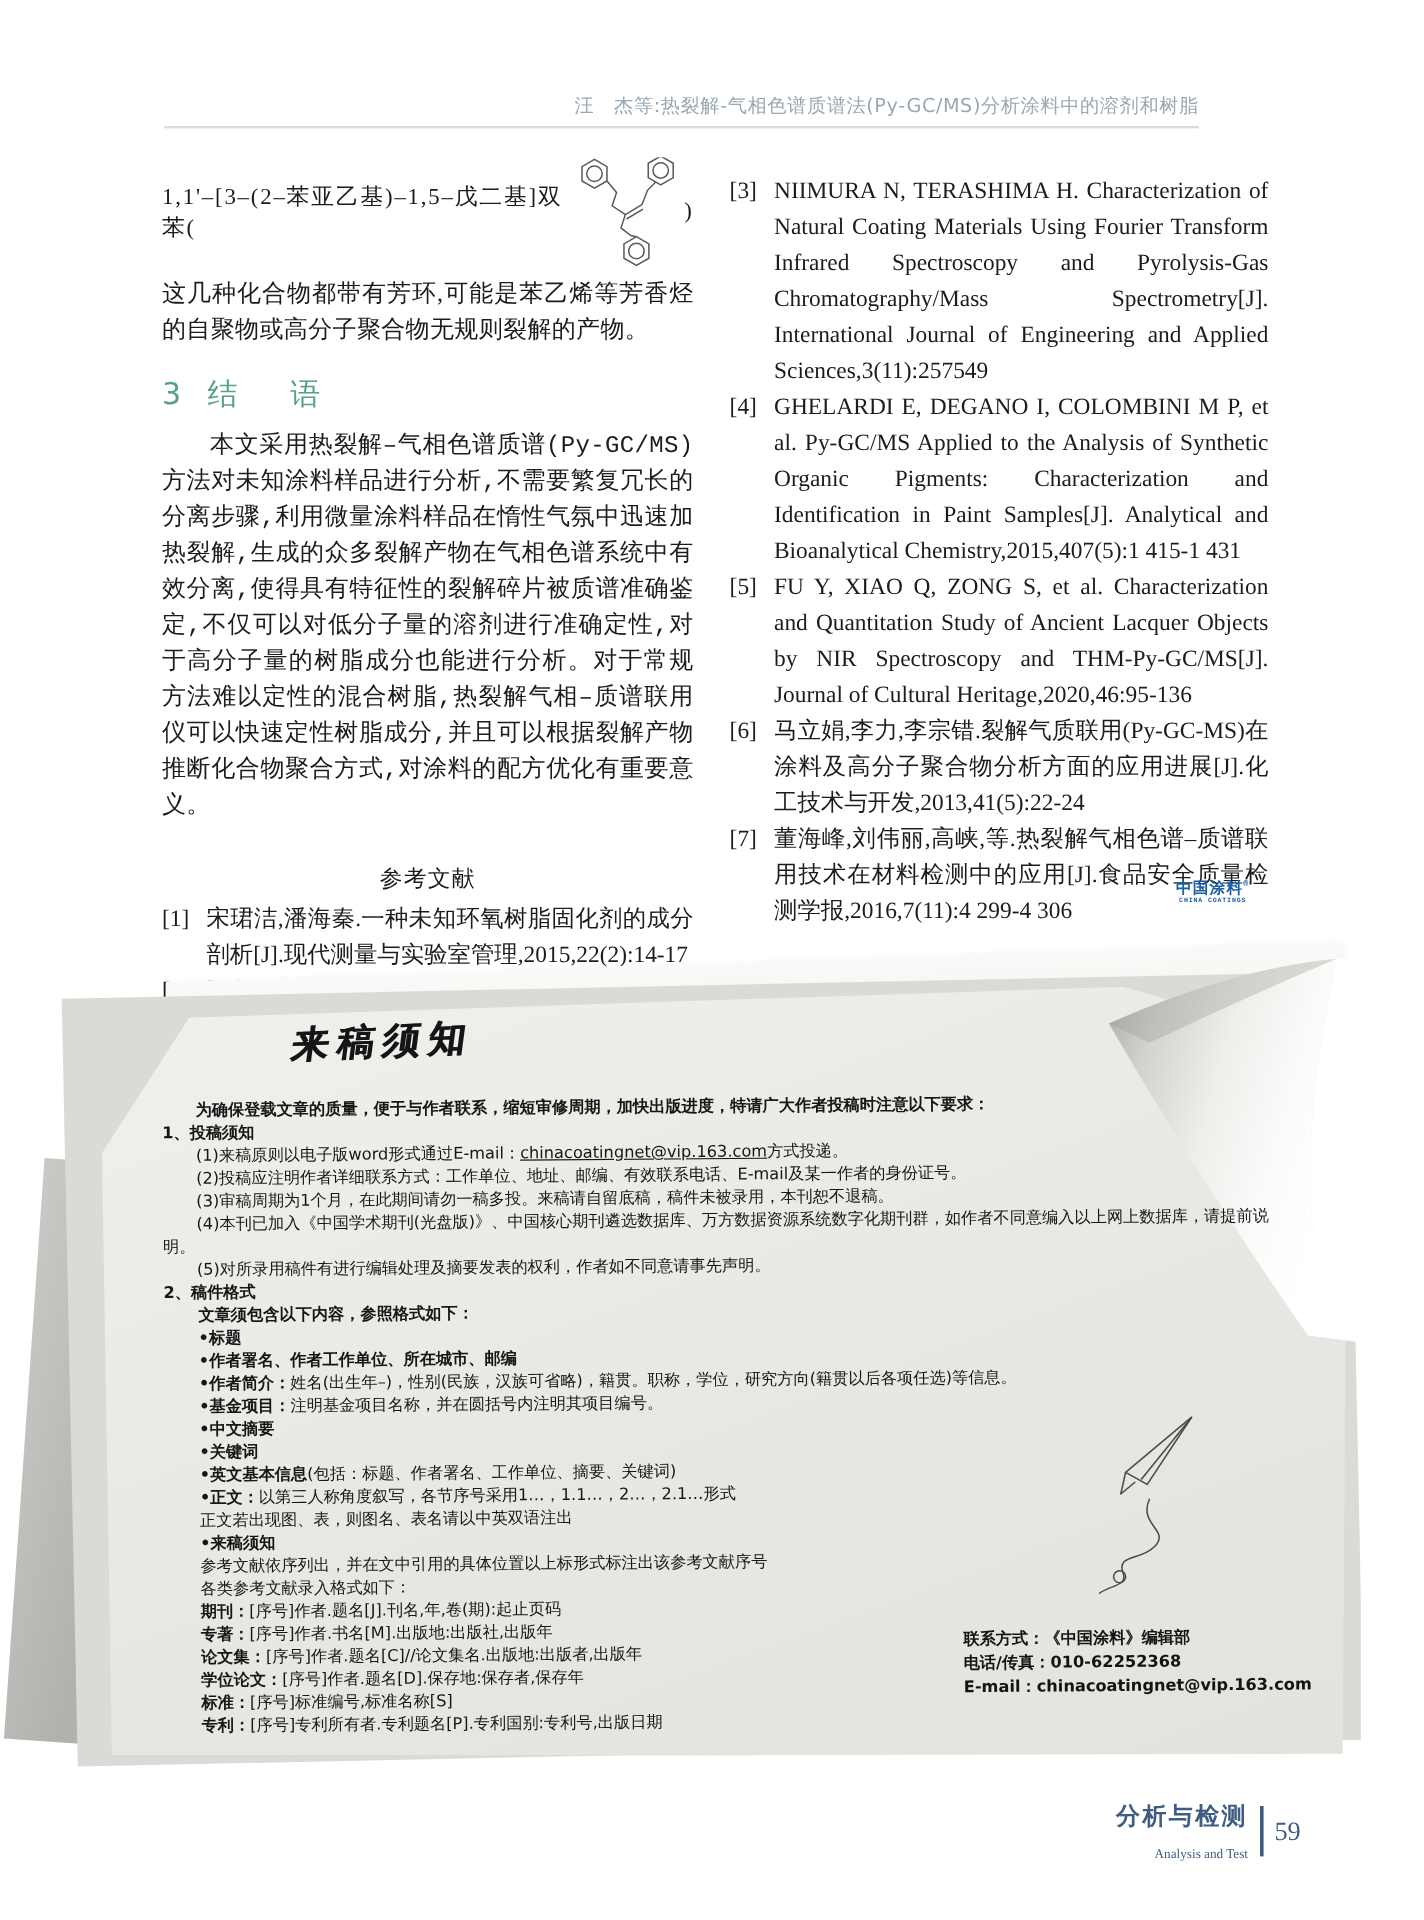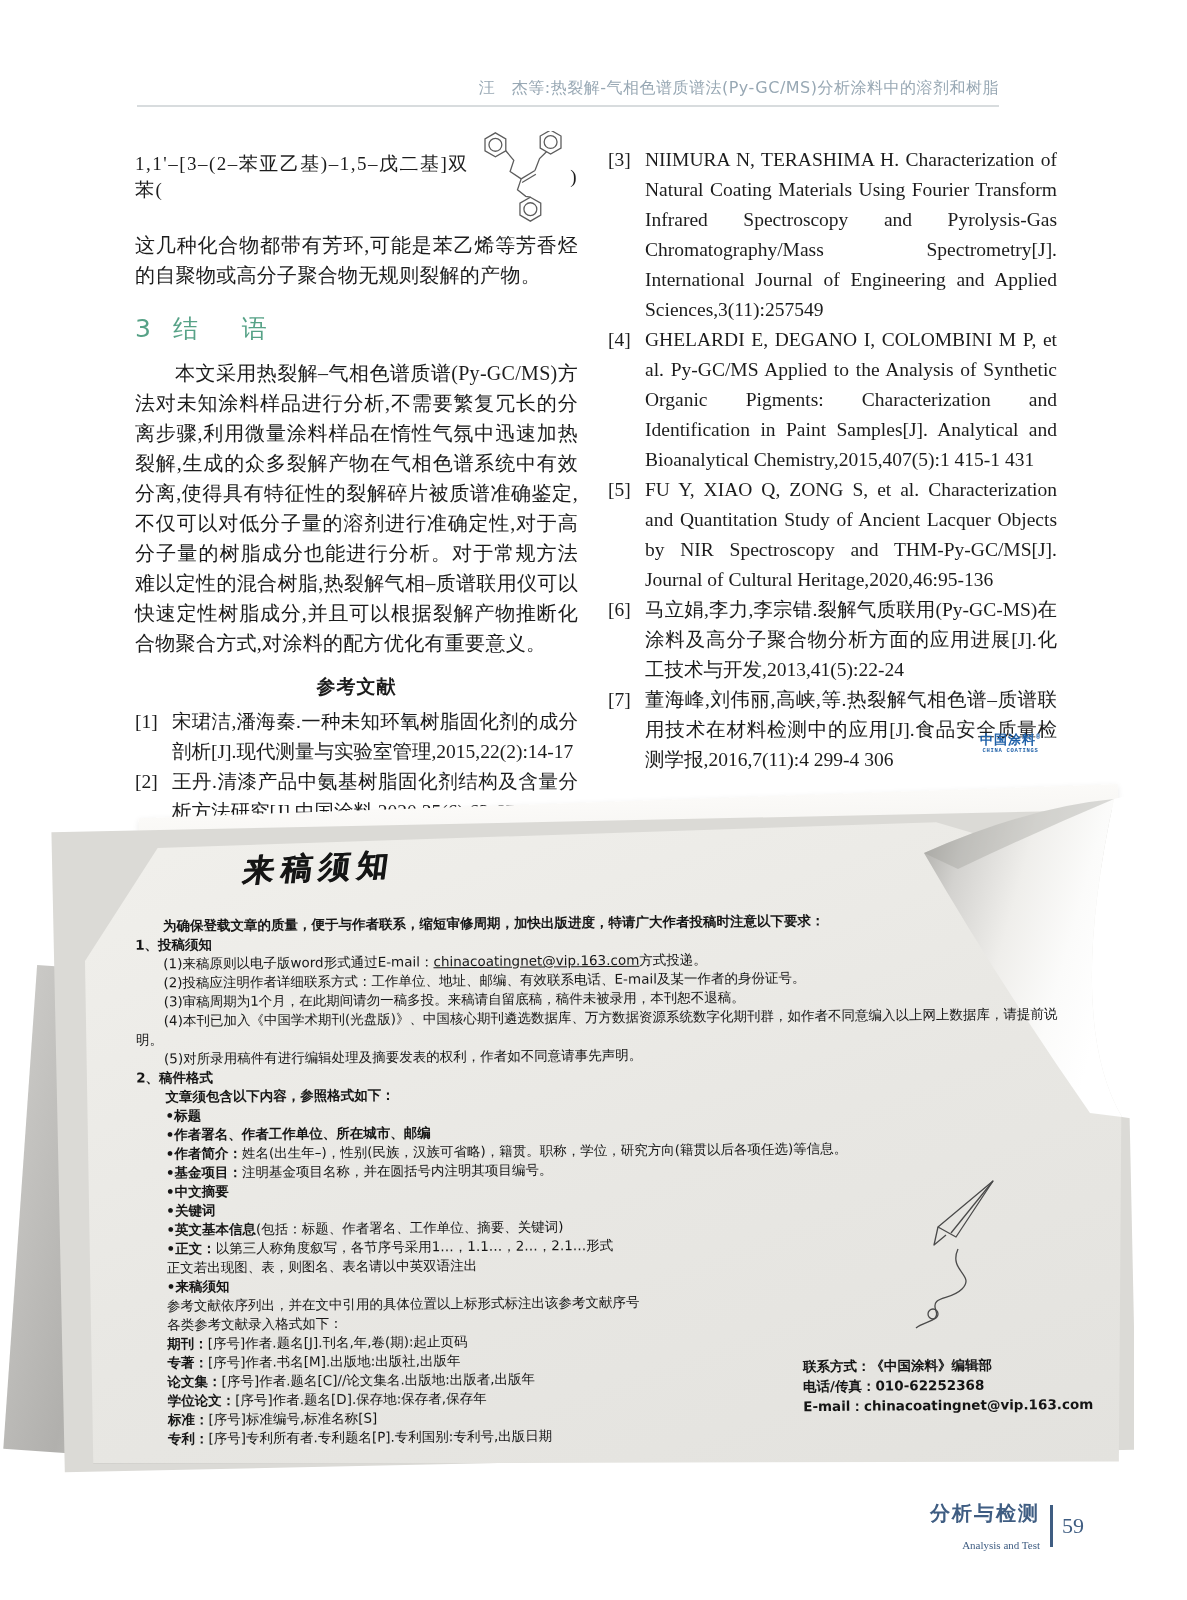--- a/index.html
+++ b/index.html
@@ -26,23 +26,23 @@
 
   .para1{margin-top:4px;font-size:20px;line-height:30px;text-align:justify;letter-spacing:.3px;}
 
   .section-heading{margin-top:22px;color:var(--accentGreen);
                    font-family:"DejaVu Sans","Liberation Sans",sans-serif;
                    font-weight:400;font-size:25px;}
   .sec-no{margin-right:22px;}
   .sec-title{letter-spacing:18px;}
 
   .conclusion{margin-top:13px;font-size:20px;line-height:30px;text-align:justify;
-              text-indent:2em;letter-spacing:.3px;}
-
-  .refs-heading{margin-top:16px;text-align:center;font-weight:700;font-size:19px;
+              text-indent:2em;letter-spacing:.3px;font-family:Liberation Mono, monospace;}
+
+  .refs-heading{margin-top:31px;text-align:center;font-weight:400;font-size:19px;
                 font-family:"DejaVu Sans","Liberation Sans",sans-serif;letter-spacing:1px;}
 
   .ref-list{margin-top:7px;font-size:19.5px;line-height:30px;}
   .ref-row{display:flex;}
   .ref-num{flex:none;width:37px;}
   .ref-text{flex:1;text-align:justify;font-family:Liberation Serif, serif;}
 
   
   .logo{position:absolute;left:980px;top:734px;text-align:center;color:var(--logoBlue);
         font-family:Liberation Mono, monospace;line-height:1.05;}

